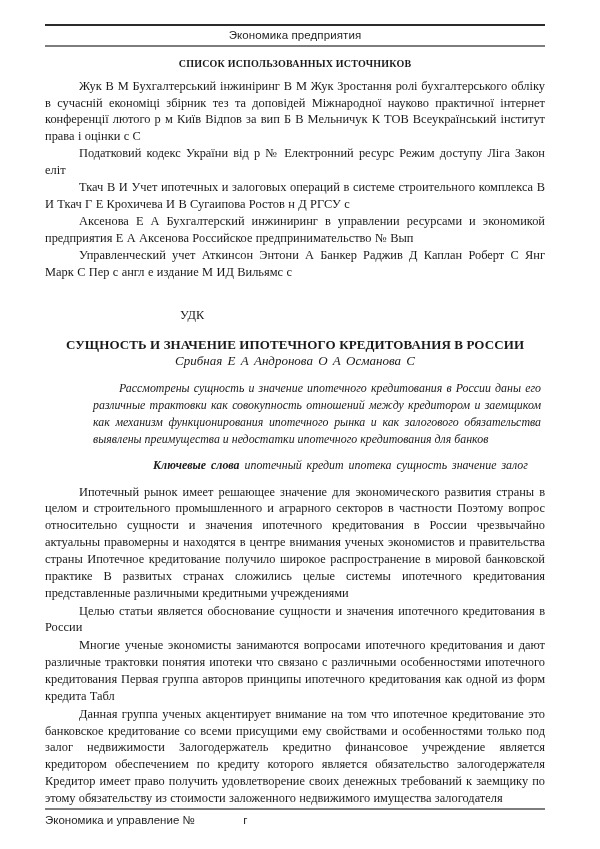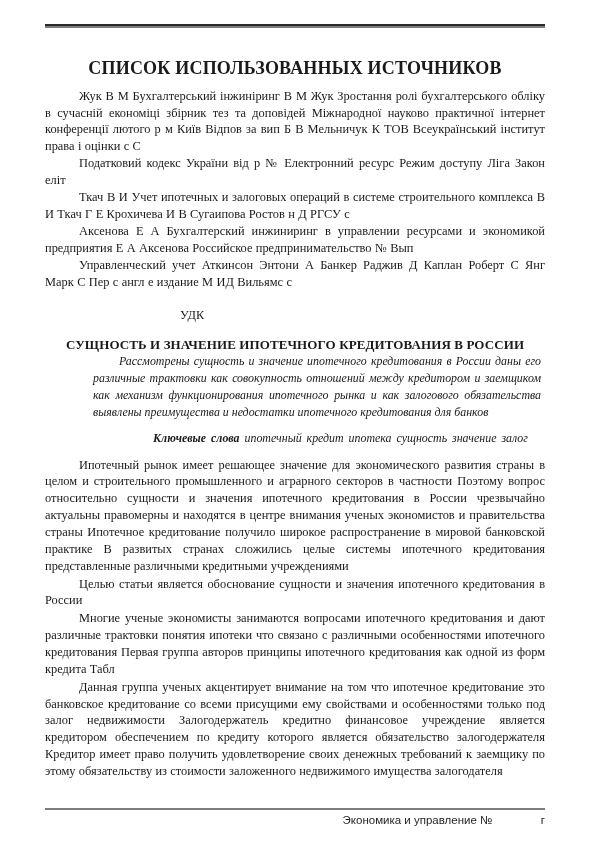--- a/index.html
+++ b/index.html
@@ -52,21 +52,21 @@
   
   .refs {
     position: absolute;
     left: 45px;
     top: 58px;
     width: 500px;
   }
   .refs-heading {
     text-align: center;
     font-weight: bold;
-    font-size: 18px;
+    font-size: 10px;
     letter-spacing: 0.2px;
     margin: 0 0 9px 0;
   }
   .ref-item {
     font-size: 12.4px;
     line-height: 1.33;
     text-align: justify;
     text-indent: 34px;
     margin: 0 0 1px 0;
     word-spacing: 0.3px;
@@ -132,51 +132,53 @@
   
   .footer-block {
     position: absolute;
     left: 45px;
     top: 808px;
     width: 500px;
   }
   .footer-title {
     font-family: "Liberation Sans", "DejaVu Sans", sans-serif;
     font-size: 11.5px;
-    text-align: right;
+    text-align: left;
     padding: 4px 0 0 0;
     color: #1f1f1f;
   }
   .footer-gap {
     display: inline-block;
     width: 42px;
   }
 </style>
 </head>
 <body>
 
 <div class="page">
 
   <div class="header-block">
     <div class="rule-dark"></div>
+    <div class="header-title">Экономика предприятия</div>
     <div class="rule-gray"></div>
   </div>
 
   <div class="refs">
     <div class="refs-heading">СПИСОК ИСПОЛЬЗОВАННЫХ ИСТОЧНИКОВ</div>
     <p class="ref-item">Жук В М  Бухгалтерський інжиніринг   В М  Жук    Зростання ролі бухгалтерського обліку в сучасній економіці  збірник тез та доповідей  Міжнародної науково практичної інтернет конференції   лютого         р  м Київ    Відпов  за вип  Б В  Мельничук     К  ТОВ  Всеукраїнський інститут права і оцінки                 с        С</p>
     <p class="ref-item">Податковий кодекс України від                      р  №                      Електронний ресурс       Режим доступу  Ліга  Закон еліт</p>
     <p class="ref-item">Ткач В И  Учет ипотечных и залоговых операций в системе строительного комплекса   В И Ткач  Г Е  Крохичева  И В  Сугаипова       Ростов н Д  РГСУ                      с</p>
     <p class="ref-item">Аксенова Е А  Бухгалтерский инжиниринг в управлении ресурсами и экономикой предприятия   Е А  Аксенова   Российское предпринимательство                       №    Вып</p>
     <p class="ref-item">Управленческий учет   Аткинсон  Энтони А  Банкер Раджив Д  Каплан Роберт С   Янг Марк С   Пер  с англ        е издание      М  ИД  Вильямс                      с</p>
   </div>
 
   <div class="article">
     <div class="udk">УДК</div>
     <h1 class="article-title">СУЩНОСТЬ И ЗНАЧЕНИЕ ИПОТЕЧНОГО КРЕДИТОВАНИЯ В РОССИИ</h1>
+    <div class="authors">Срибная Е А  Андронова О А   Османова С</div>
     <p class="abstract">Рассмотрены сущность и значение ипотечного кредитования  в России  даны его различные трактовки  как совокупность отношений между кредитором и заемщиком  как механизм функционирования ипотечного рынка и как залогового обязательства   выявлены преимущества и недостатки ипотечного кредитования для банков</p>
     <p class="keywords">
       <span class="kw-label">Ключевые слова</span>
       <span>ипотечный кредит  ипотека  сущность  значение  залог</span>
     </p>
     <p class="body-p">Ипотечный рынок имеет решающее значение для экономического развития страны в целом и строительного  промышленного и аграрного секторов в частности  Поэтому вопрос относительно сущности и значения ипотечного кредитования в России чрезвычайно актуальны  правомерны и находятся в центре внимания ученых  экономистов и правительства страны Ипотечное кредитование получило широкое распространение в мировой банковской практике  В развитых странах сложились целые системы ипотечного кредитования  представленные различными кредитными  учреждениями</p>
     <p class="body-p">Целью статьи является обоснование сущности и значения ипотечного кредитования в России</p>
     <p class="body-p">Многие ученые экономисты занимаются вопросами ипотечного кредитования и дают различные трактовки понятия ипотеки  что связано с различными особенностями ипотечного кредитования Первая группа авторов принципы ипотечного кредитования как одной из форм кредита  Табл</p>
     <p class="body-p">Данная группа ученых акцентирует внимание на том  что ипотечное кредитование   это банковское кредитование со всеми присущими ему свойствами и особенностями только под залог недвижимости Залогодержатель  кредитно финансовое учреждение  является кредитором  обеспечением по кредиту которого является обязательство залогодержателя  Кредитор имеет право получить удовлетворение своих денежных требований к заемщику по этому обязательству из стоимости заложенного недвижимого имущества залогодателя</p>
   </div>

